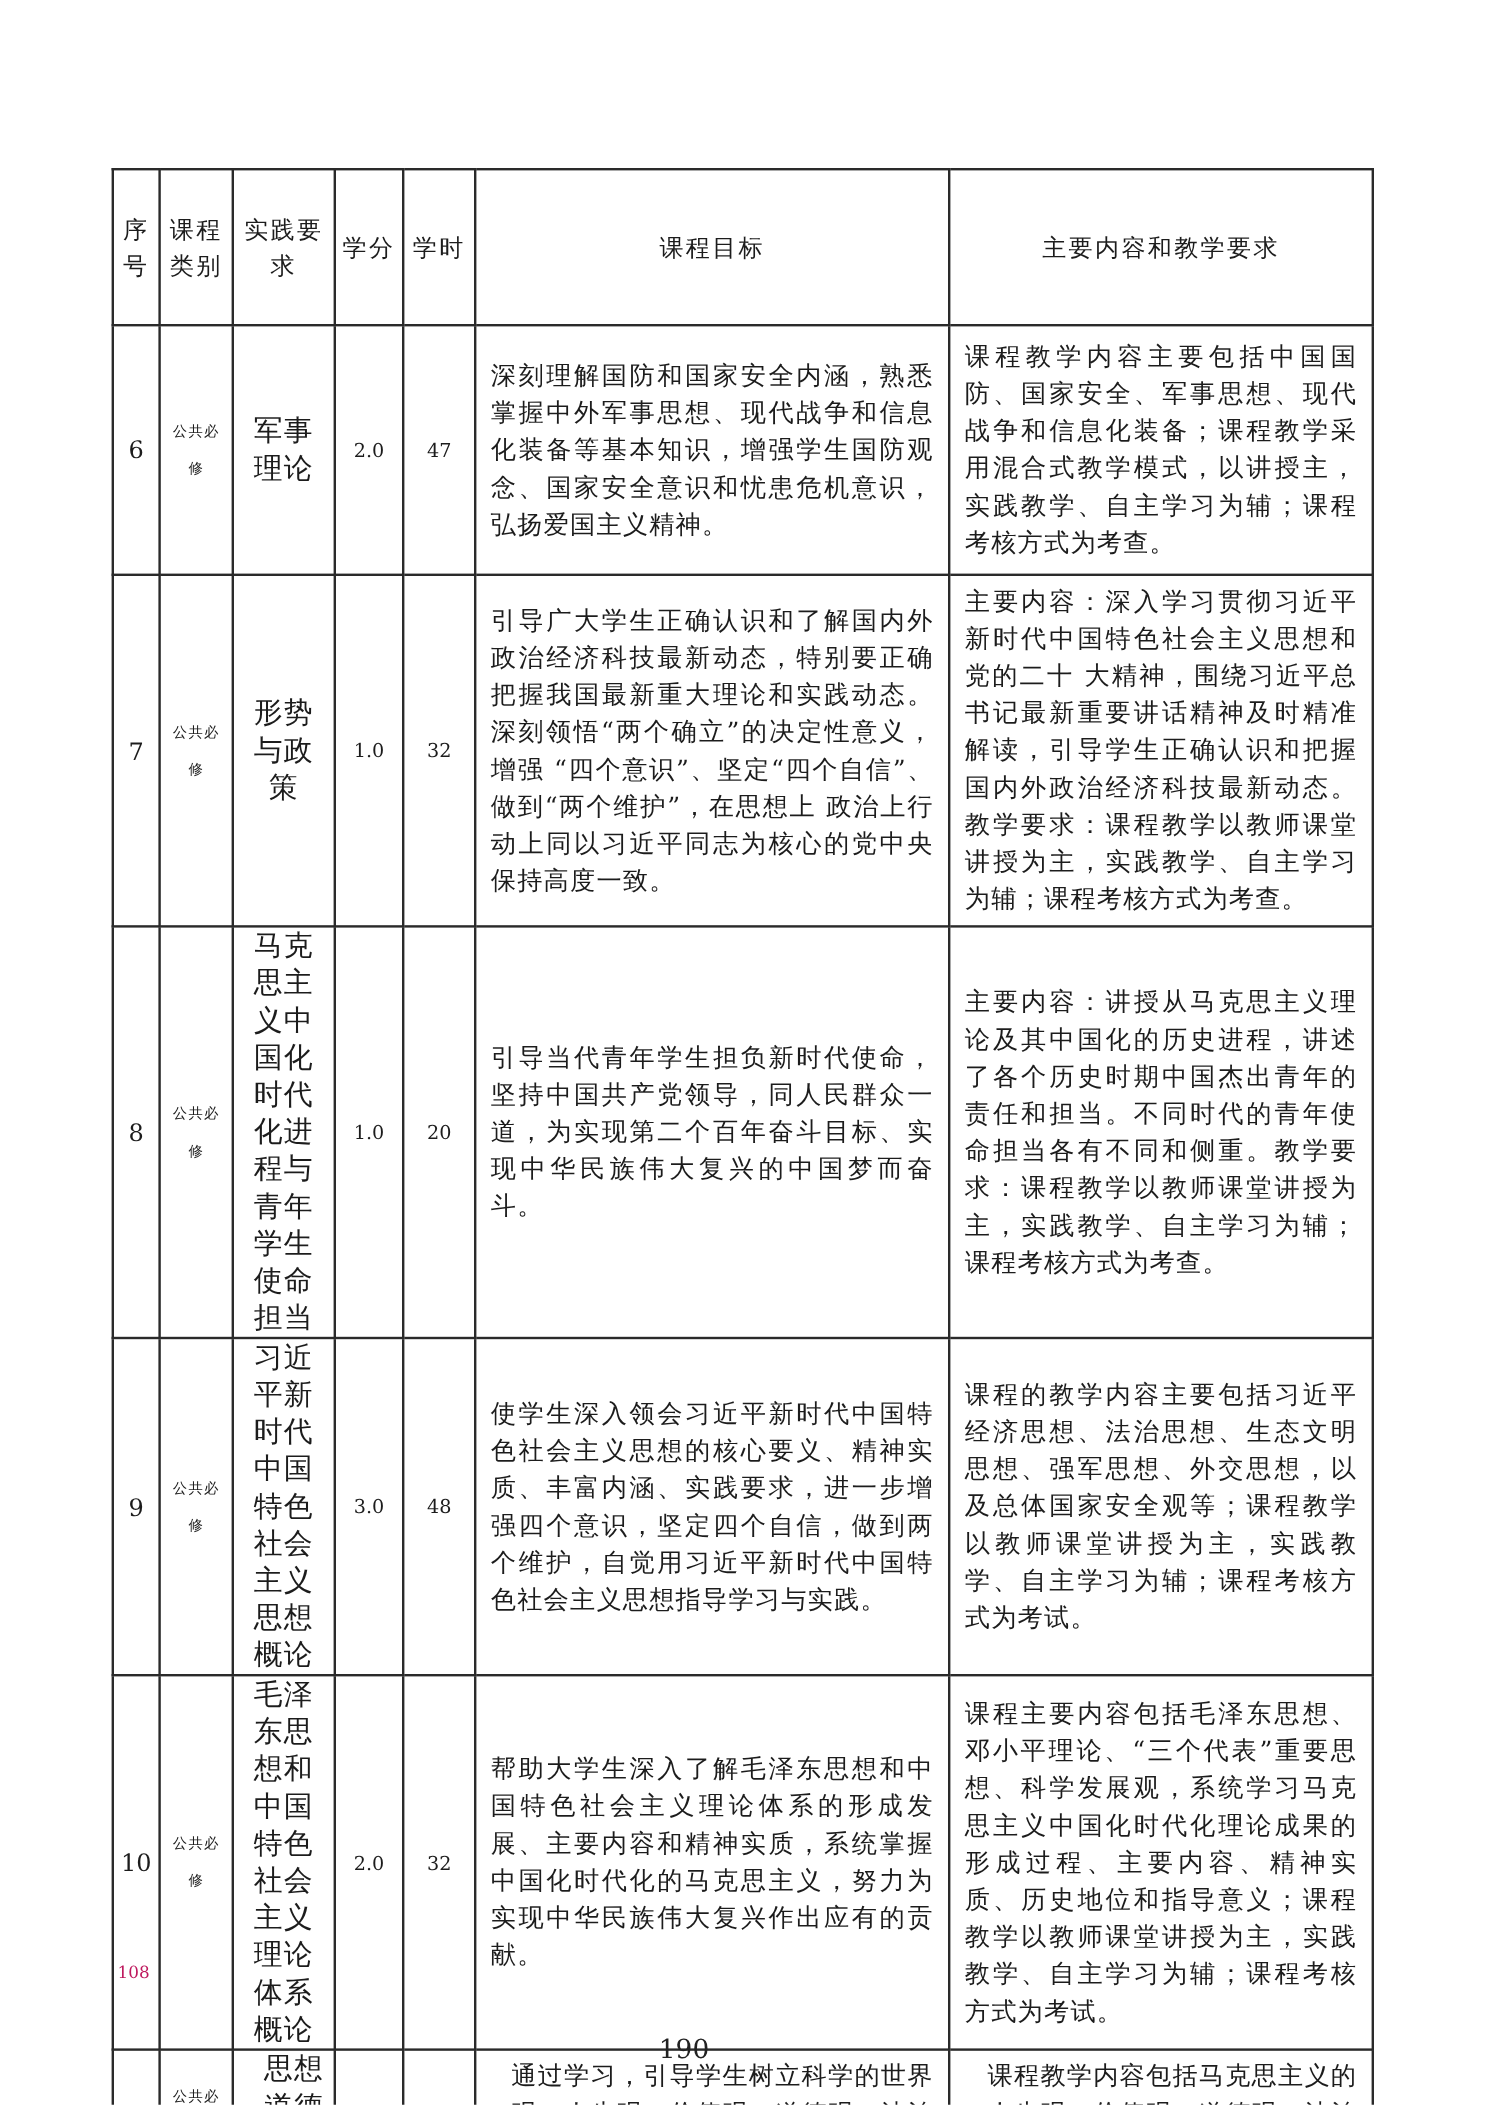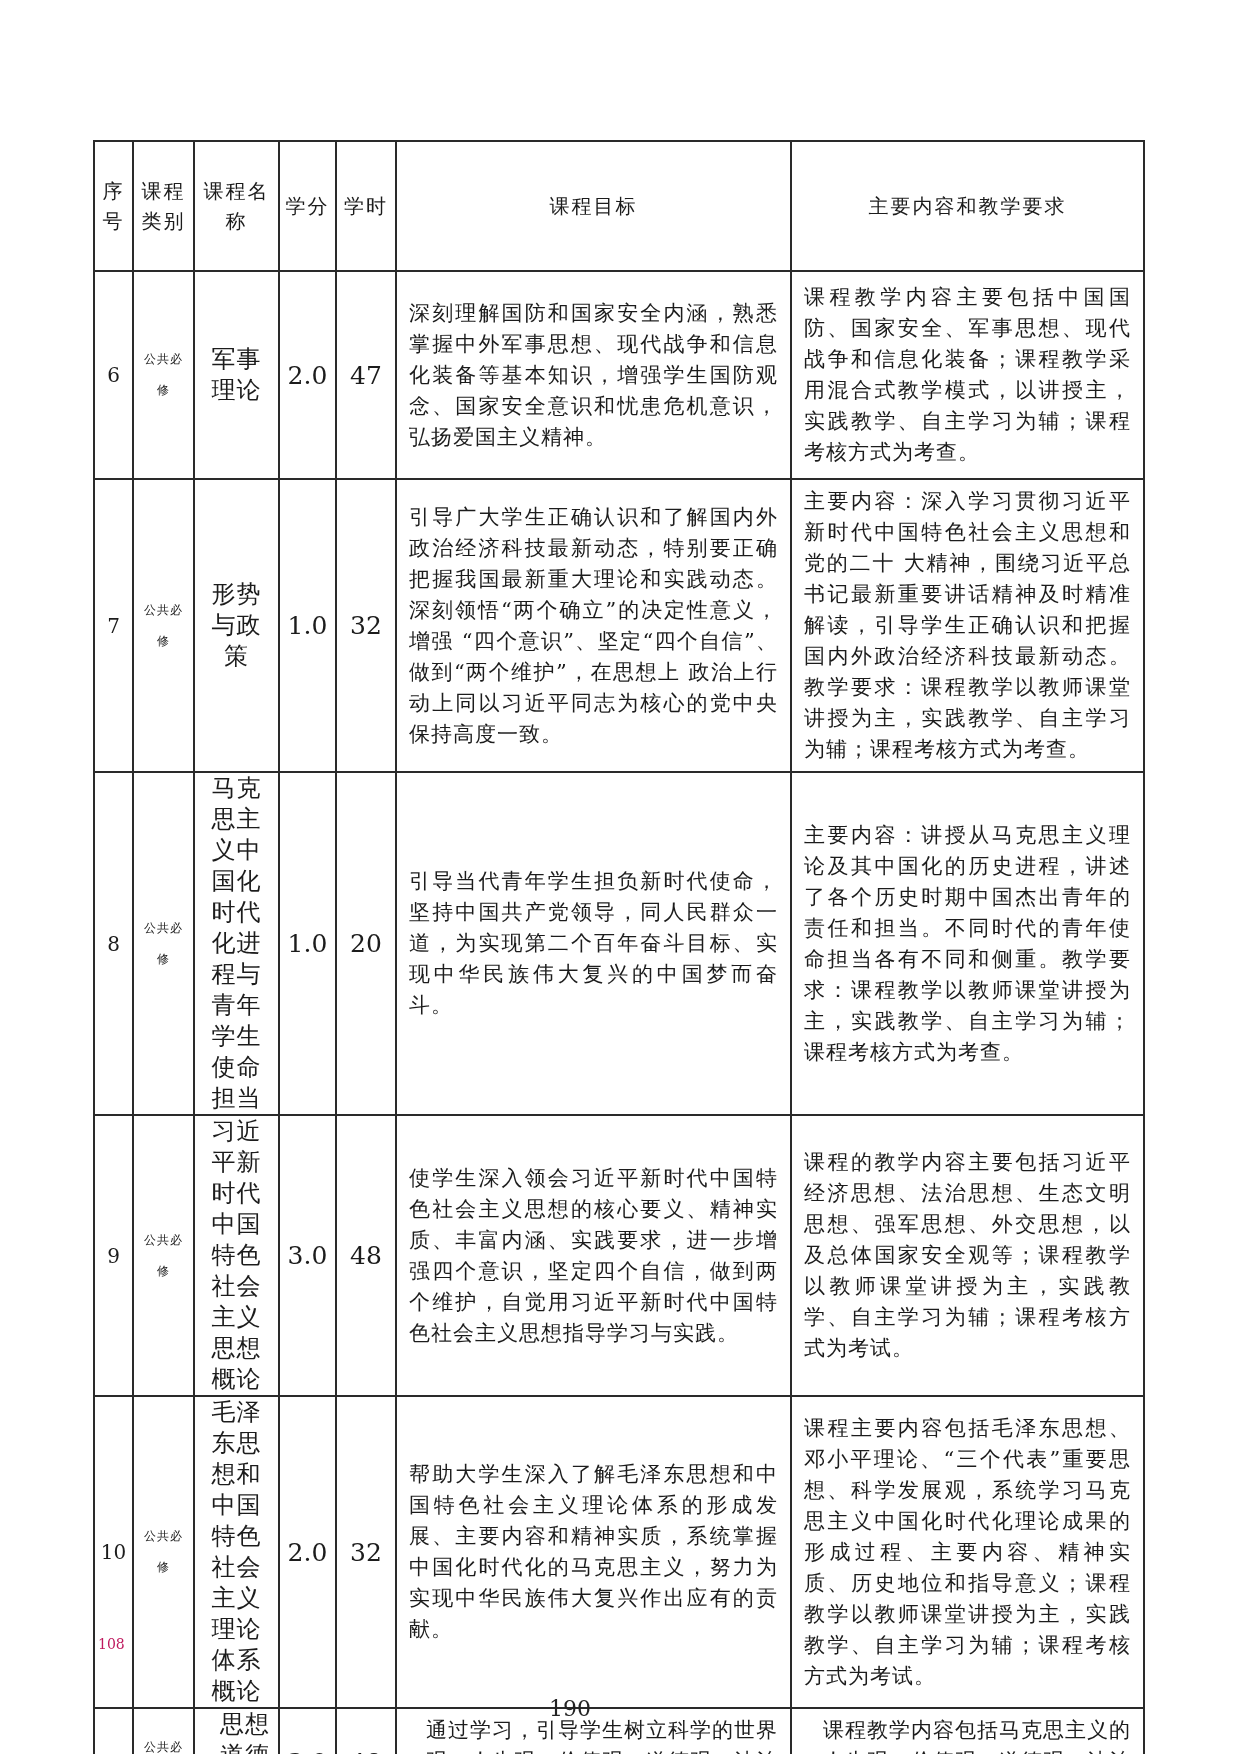--- a/index.html
+++ b/index.html
@@ -32,21 +32,21 @@
   tr.r6{height:208px;}
   tr.r7{height:290px;}
   tr.r8{height:255px;}
   tr.r9{height:228px;}
   tr.r10{height:250px;}
   tr.r11{height:97px;}
   
   td.c-num{ text-align:center; font-size:20px; }
   td.c-cat{ text-align:center; font-size:12px; line-height:31px; padding:0 6px; letter-spacing:1px;}
   td.c-name{ text-align:center; font-size:24px; line-height:31px; padding:0 8px; letter-spacing:1px;}
-  td.c-val{ text-align:center; font-size:25px; }
+  td.c-val{ text-align:center; font-size:16px; }
   td.c-text{
     font-size:21px; line-height:31px;
     text-align:justify; letter-spacing:1px;
     padding:6px 12px;
   }
   tr.r11 td{ vertical-align:top; }
   tr.r11 td .clip{ max-height:95px; overflow:hidden;text-align:right; }
   tr.r11 td.c-num, tr.r11 td.c-val, tr.r11 td.c-cat{ vertical-align:middle; }
   
   .margin-note{
@@ -70,21 +70,21 @@
       <col style="width:85px">
     <col style="width:57px">
       <col style="width:60px">
       <col style="width:395px">
     <col style="width:353px">
   </colgroup>
   <thead>
     <tr class="hdr">
       <th>序号</th>
       <th>课程类别</th>
-      <th>课程名称</th>
+      <th>实践要求</th>
       <th>学分</th>
       <th>学时</th>
       <th>课程目标</th>
       <th>主要内容和教学要求</th>
     </tr>
   </thead>
   <tbody>
     <tr class="r6">
       <td class="c-num">6</td>
       <td class="c-cat">公共必修</td>

